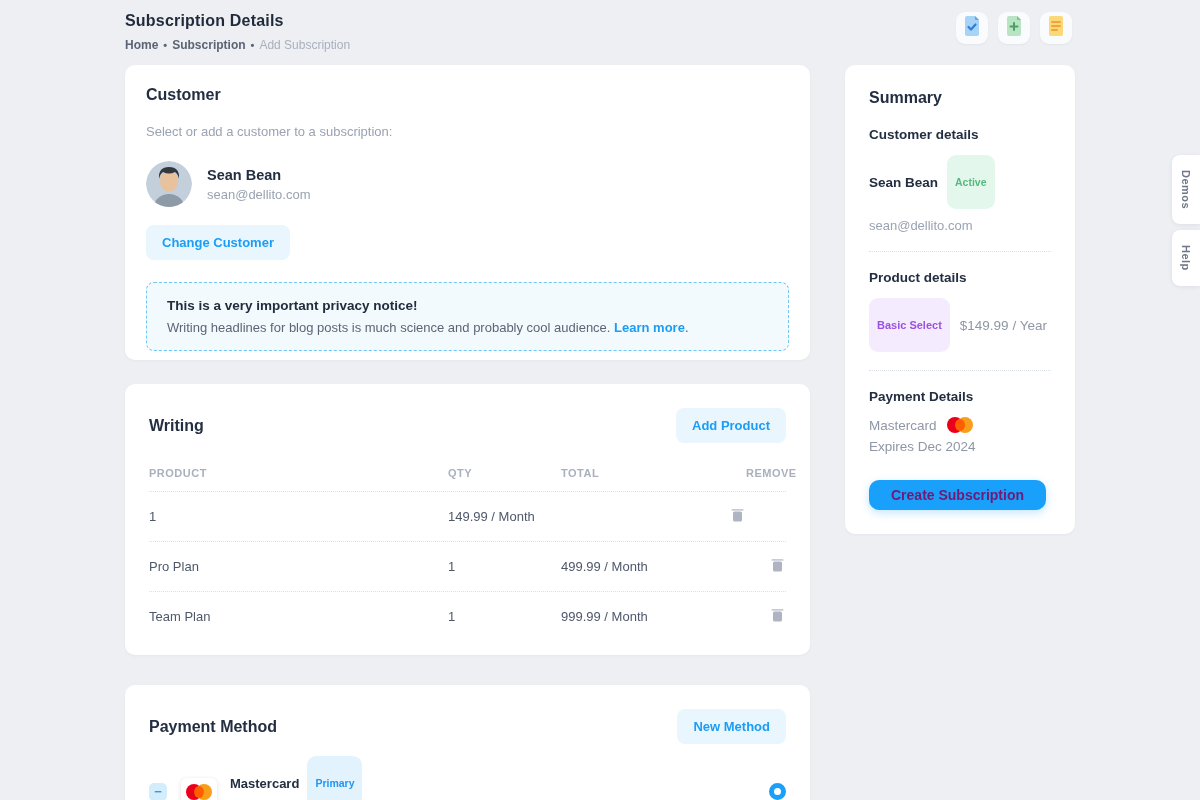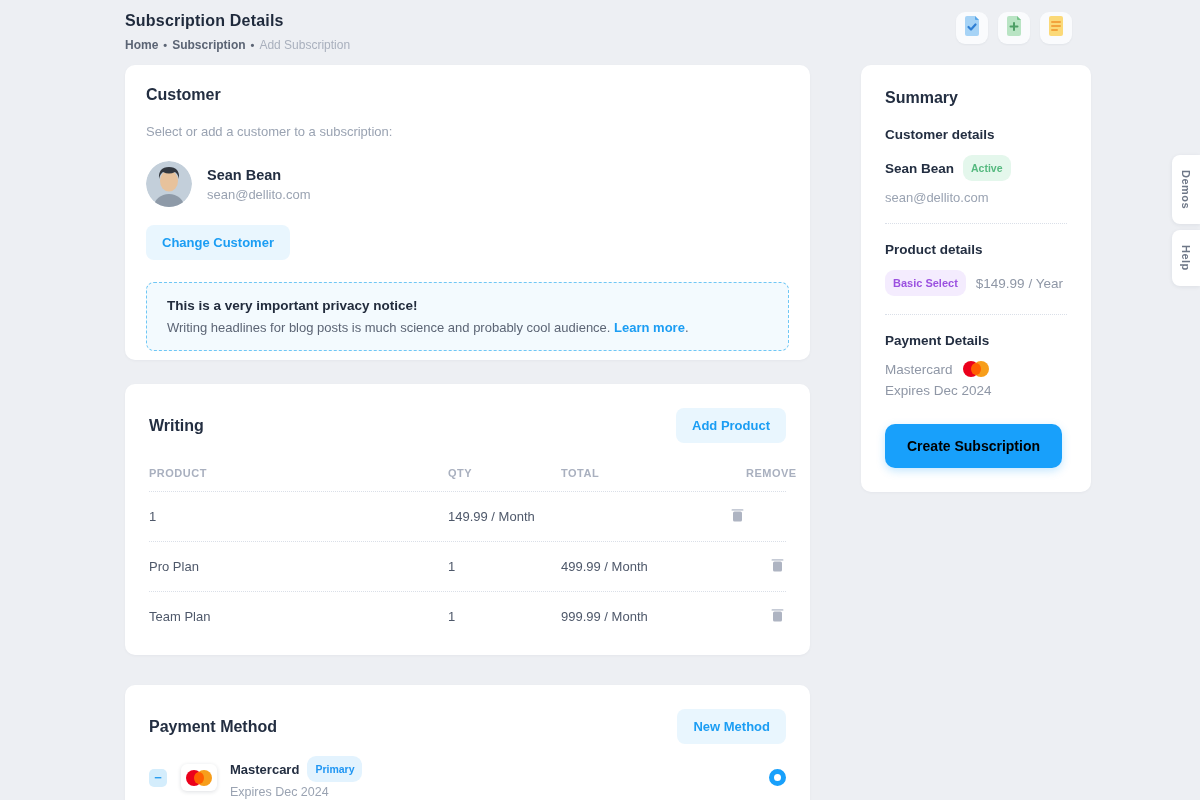--- a/index.html
+++ b/index.html
@@ -15,21 +15,21 @@
   .breadcrumb .dot { color:#5b6474; font-size:11px; }
   .topbar-actions { display:flex; align-items:center; gap:10px; }
   .icon-btn { width:32px; height:32px; border-radius:9px; background:#fafbfd; box-shadow:0 1px 2px rgba(20,35,60,.05); display:flex; align-items:center; justify-content:center; cursor:pointer; }
   .today-btn { height:32px; margin-left:2px; background:#ffffff; border:1px solid #e7eaef; border-radius:8px; display:flex; align-items:center; gap:6px; padding:0 12px; cursor:pointer; box-shadow:0 1px 2px rgba(20,35,60,.04); }
   .today-label { font-size:13px; color:#8f97a6; }
   .today-value { font-size:13px; font-weight:700; color:#189ff2; }
 
   
   .card { background:#fff; border-radius:10px; box-shadow:0 1px 3px rgba(20,35,60,.04); }
   .main-col { position:absolute; left:125px; top:65px; width:685px; }
-  .side-col { position:absolute; left:845px; top:65px; width:230px;margin-left:16px; }
+  .side-col { position:absolute; left:845px; top:65px; width:230px; }
   .card-title { font-size:16px; font-weight:700; color:#232e41; }
   .btn-light { background:#e9f6fe; color:#1b9df3; border:none; font-family:inherit; font-size:13px; font-weight:600; padding:10px 16px; border-radius:8px; cursor:pointer; }
 
   
   .customer-card { height:295px; padding:21px; margin-bottom:24px; }
   .customer-sub { margin-top:20px; font-size:13px; color:#9aa3b2; }
   .customer-row { margin-top:22px; display:flex; align-items:center; gap:15px; }
   .avatar { width:46px; height:46px; border-radius:50%; overflow:hidden; flex:0 0 46px; }
   .customer-name { font-size:14.5px; font-weight:700; color:#232e41; }
   .customer-email { margin-top:4px; font-size:13px; color:#9aa3b2; }
@@ -53,41 +53,41 @@
   .trash-btn { background:none; border:none; cursor:pointer; padding:2px; }
 
   
   .payment-card { padding:24px; height:260px; }
   .pm-row { margin-top:12px; display:flex; align-items:center; }
   .minus-btn { width:18px; height:18px; border:none; border-radius:5px; background:#d4edfc; color:#2a9ef0; font-size:13px; font-weight:700; line-height:18px; text-align:center; cursor:pointer; }
   .cc-chip { width:36px; height:27px; margin-left:14px; background:#fff; border-radius:6px; box-shadow:0 1px 4px rgba(20,35,60,.14); display:flex; align-items:center; justify-content:center; }
   .pm-meta { margin-left:13px; }
   .pm-brand-line { display:flex; align-items:center; gap:8px; }
   .pm-brand { font-size:13px; font-weight:700; color:#232e41; }
-  .badge { font-size:10.5px; font-weight:600; padding:7px 8px; border-radius:9px; }
+  .badge { font-size:10.5px; font-weight:600; padding:21px 8px; border-radius:9px; }
   .badge-primary { background:#e3f3fe; color:#2196f3; }
   .pm-expires { margin-top:3px; font-size:12.5px; color:#9aa3b2; }
   .radio { margin-left:auto; width:17px; height:17px; border-radius:50%; border:5px solid #18a0fb; background:#fff; cursor:pointer; }
 
   
   .summary-card { padding:24px; }
   .sum-sec-title { font-size:13.5px; font-weight:700; color:#232e41; }
   .sum-gap { margin-top:20px; }
   .sum-name-row { margin-top:13px; display:flex; align-items:center; gap:9px; }
   .sum-name { font-size:13.5px; font-weight:700; color:#232e41; }
   .badge-active { background:#e4f7ec; color:#55b97f; }
   .sum-email { margin-top:9px; font-size:13px; color:#9aa3b2; }
   .dotted-sep { border-bottom:1px dotted #dadfe8; margin:18px 0; }
   .sum-prod-row { margin-top:13px; display:flex; align-items:center; gap:10px; }
   .badge-bundle { background:#f4ecfe; color:#9b51e0; font-size:11px; }
   .sum-price { font-size:13.5px; color:#8f97a6; }
   .sum-pay-row { margin-top:13px; display:flex; align-items:center; gap:10px; }
   .sum-pay-brand { font-size:13.5px; color:#8f97a6; }
   .sum-pay-exp { margin-top:6px; font-size:13.5px; color:#8f97a6; }
-  .create-btn { margin-top:26px; background:#18a0fb; color:#000000; border:none; font-family:inherit; font-size:14px; font-weight:600; padding:14px 22px; border-radius:10px; cursor:pointer; box-shadow:0 3px 8px rgba(24,160,251,.25); }
+  .create-btn { margin-top:26px; background:#18a0fb; color:#701a75; border:none; font-family:inherit; font-size:14px; font-weight:600; padding:7px 22px; border-radius:10px; cursor:pointer; box-shadow:0 3px 8px rgba(24,160,251,.25); }
 
   
   .edge-tabs { position:absolute; right:0; top:155px; display:flex; flex-direction:column; gap:6px; }
   .edge-tab { writing-mode:vertical-rl; background:#fff; border-radius:8px 0 0 8px; box-shadow:0 1px 4px rgba(20,35,60,.08); color:#6e7787; font-size:11px; font-weight:600; letter-spacing:.5px; padding:15px 8px; cursor:pointer; }
 
   .mc-logo { position:relative; width:26px; height:16px; }
   .mc-logo .c { position:absolute; top:0; width:16px; height:16px; border-radius:50%; }
   .mc-red { left:0; background:#eb001b; }
   .mc-orange { right:0; background:#f79e1b; }
   .mc-lens { position:absolute; left:8px; top:2px; width:10px; height:12px; border-radius:50%; background:#ff5f00; }

